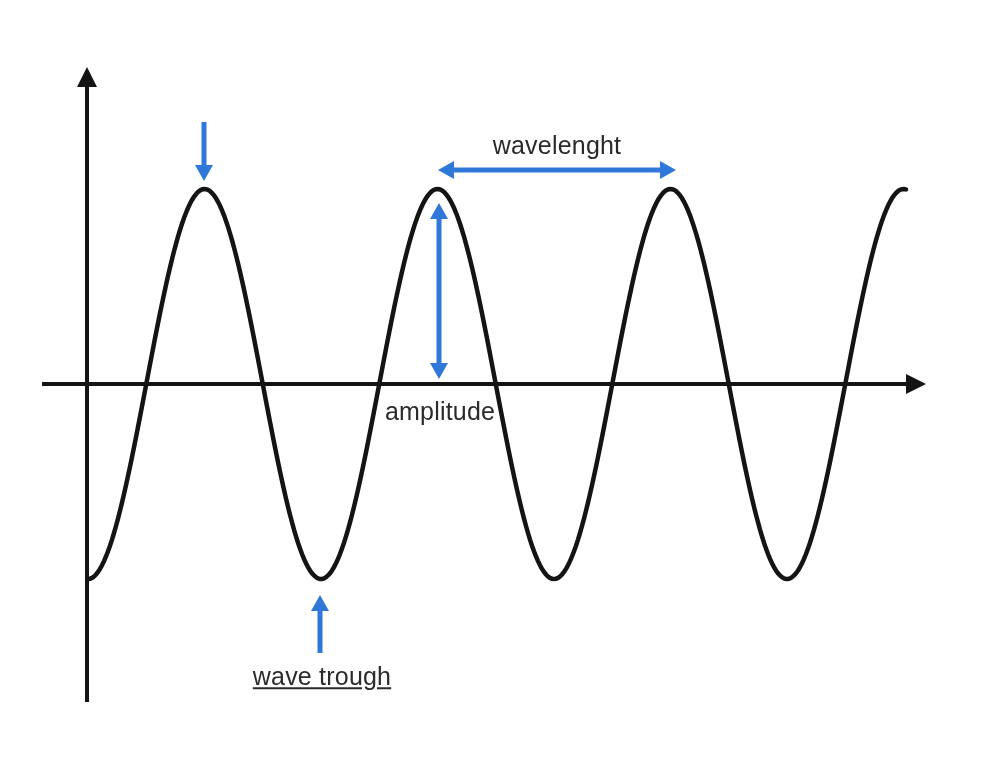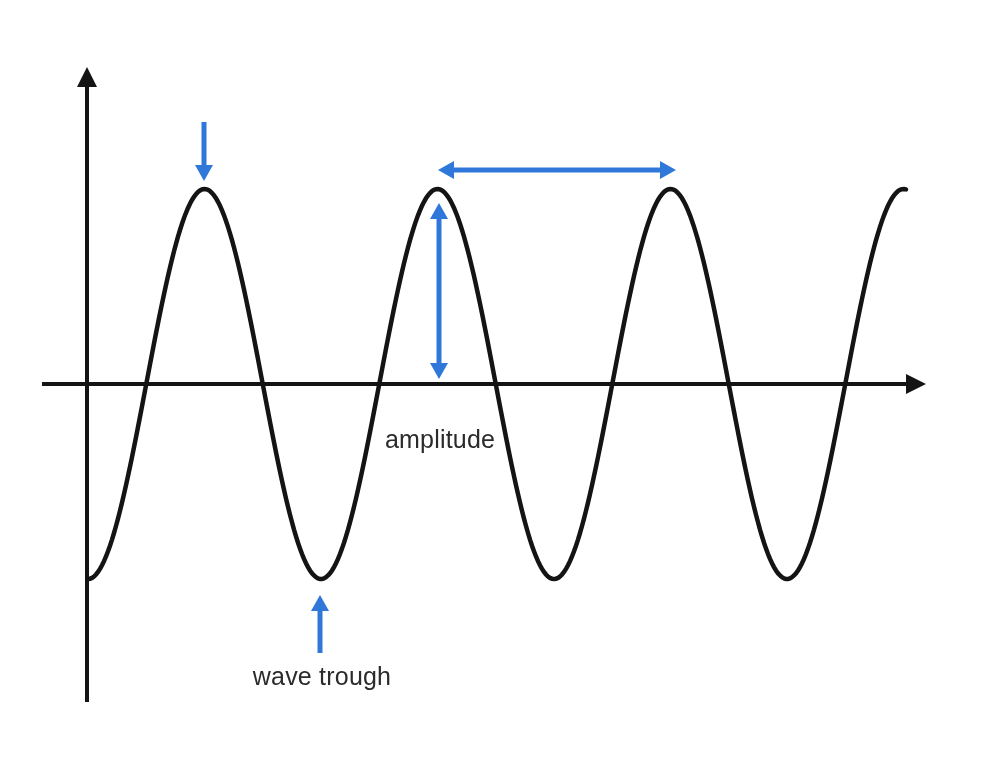--- a/index.html
+++ b/index.html
@@ -46,22 +46,22 @@
     position: absolute;
     transform: translate(-50%, -50%);
     color: var(--text, #2b2b2b);
     font-size: 25px;
     line-height: 1.1;
     white-space: nowrap;
     letter-spacing: 0.2px;
   }
   .label-crest      { left: 206px; top: 103px; }
   .label-wavelength { left: 557px; top: 146px; }
-  .label-amplitude  { left: 440px; top: 412px; margin-top: 28px; }
-  .label-trough     { left: 322px; top: 677px; }
+  .label-amplitude  { left: 440px; top: 412px; }
+  .label-trough     { left: 322px; top: 677px; text-decoration: underline; }
 </style>
 </head>
 <body>
 
 <div id="stage" style="--bg: #ffffff; --ink: #141414; --accent: #2f78d9; --text: #2b2b2b;">
 
   <svg id="wave-svg" width="1000" height="766" viewBox="0 0 1000 766">
 
     <g>
       <line class="axis-line" x1="87" y1="702" x2="87" y2="84"></line>
@@ -91,15 +91,16 @@
       <polygon class="ann-head" points="439,379 430,363 448,363"></polygon>
     </g>
 
     <g>
       <line class="ann-shaft" x1="452" y1="170" x2="662" y2="170"></line>
       <polygon class="ann-head" points="438,170 454,161 454,179"></polygon>
       <polygon class="ann-head" points="676,170 660,161 660,179"></polygon>
     </g>
   </svg>
 
+  <div class="label label-wavelength">wavelenght</div>
   <div class="label label-amplitude">amplitude</div>
   <div class="label label-trough">wave trough</div>
 </div>
 
 </body></html>

